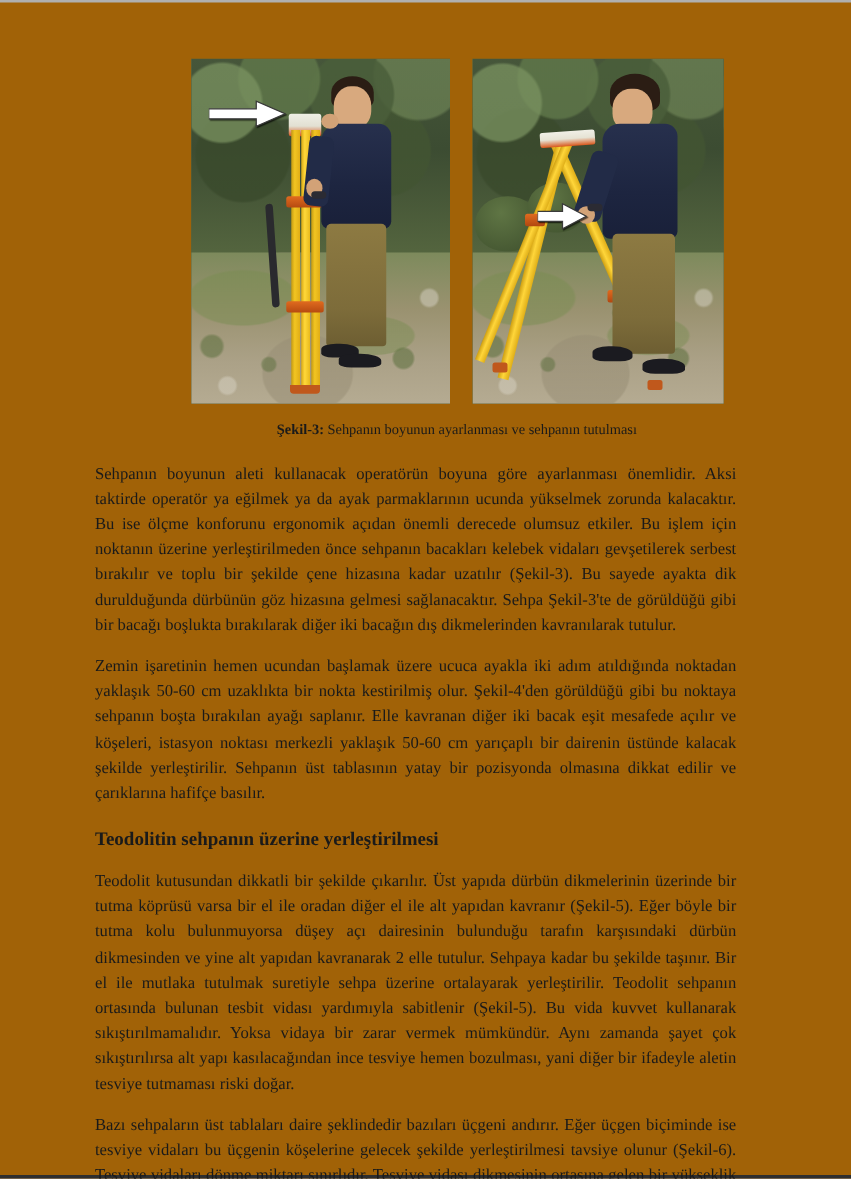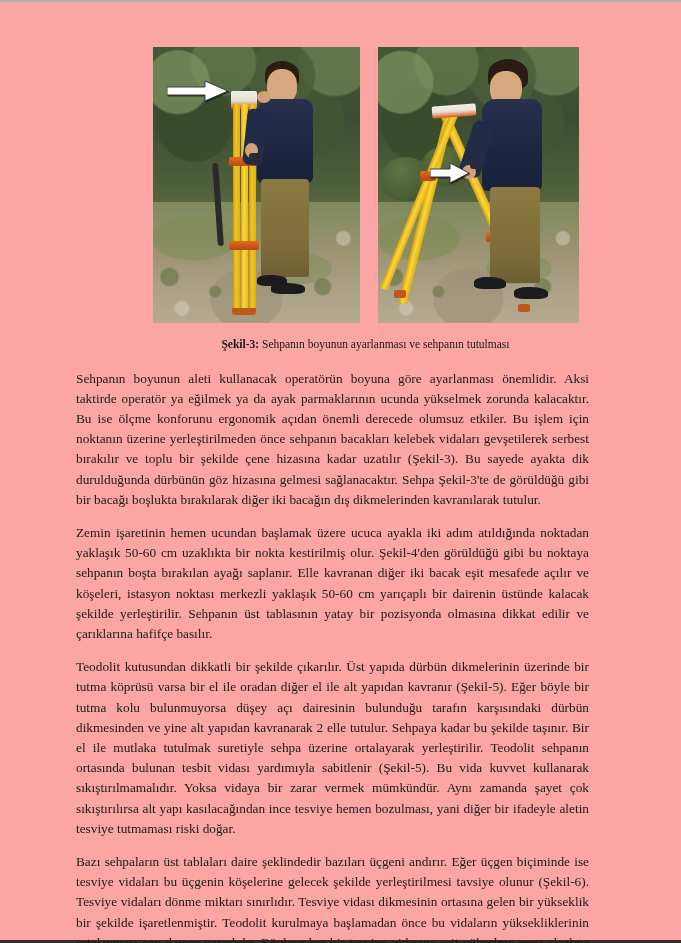--- a/index.html
+++ b/index.html
@@ -14,21 +14,21 @@
     font-family: "Liberation Serif", "DejaVu Serif", serif;
     color: #1a1a1a;
     overflow: hidden;
   }
 
   .page {
     position: absolute;
     left: 0; top: 0;
     width: 681px;
     height: 943px;
-    background: #fca5a5;
+    background: #a16207;
     box-sizing: border-box;
     border-top: 2px solid #b0b0b0;
     border-bottom: 3px solid #2e2e2e;
   }
 
   .content {
     position: absolute;
     left: 76px;
     top: 45px;
     width: 529px;
@@ -336,18 +336,19 @@
 
     <div class="caption">
       <b>Şekil-3:</b><span> Sehpanın boyunun ayarlanması ve sehpanın tutulması</span>
     </div>
 
     <div style="height:16px"></div>
 
     <p class="body">Sehpanın boyunun aleti kullanacak operatörün boyuna göre ayarlanması önemlidir. Aksi taktirde operatör ya eğilmek ya da ayak parmaklarının ucunda yükselmek zorunda kalacaktır. Bu ise ölçme konforunu ergonomik açıdan önemli derecede olumsuz etkiler. Bu işlem için noktanın üzerine yerleştirilmeden önce sehpanın bacakları kelebek vidaları gevşetilerek serbest bırakılır ve toplu bir şekilde çene hizasına kadar uzatılır (Şekil-3). Bu sayede ayakta dik durulduğunda dürbünün göz hizasına gelmesi sağlanacaktır. Sehpa Şekil-3'te de görüldüğü gibi bir bacağı boşlukta bırakılarak diğer iki bacağın dış dikmelerinden kavranılarak tutulur.</p>
     <p class="body">Zemin işaretinin hemen ucundan başlamak üzere ucuca ayakla iki adım atıldığında noktadan yaklaşık 50-60 cm uzaklıkta bir nokta kestirilmiş olur. Şekil-4'den görüldüğü gibi bu noktaya sehpanın boşta bırakılan ayağı saplanır. Elle kavranan diğer iki bacak eşit mesafede açılır ve köşeleri, istasyon noktası merkezli yaklaşık 50-60 cm yarıçaplı bir dairenin üstünde kalacak şekilde yerleştirilir. Sehpanın üst tablasının yatay bir pozisyonda olmasına dikkat edilir ve çarıklarına hafifçe basılır.</p>
 
+    <h2 class="section">Teodolitin sehpanın üzerine yerleştirilmesi</h2>
 
     <p class="body">Teodolit kutusundan dikkatli bir şekilde çıkarılır. Üst yapıda dürbün dikmelerinin üzerinde bir tutma köprüsü varsa bir el ile oradan diğer el ile alt yapıdan kavranır (Şekil-5). Eğer böyle bir tutma kolu bulunmuyorsa düşey açı dairesinin bulunduğu tarafın karşısındaki dürbün dikmesinden ve yine alt yapıdan kavranarak 2 elle tutulur. Sehpaya kadar bu şekilde taşınır. Bir el ile mutlaka tutulmak suretiyle sehpa üzerine ortalayarak yerleştirilir. Teodolit sehpanın ortasında bulunan tesbit vidası yardımıyla sabitlenir (Şekil-5). Bu vida kuvvet kullanarak sıkıştırılmamalıdır. Yoksa vidaya bir zarar vermek mümkündür. Aynı zamanda şayet çok sıkıştırılırsa alt yapı kasılacağından ince tesviye hemen bozulması, yani diğer bir ifadeyle aletin tesviye tutmaması riski doğar.</p>
     <p class="body">Bazı sehpaların üst tablaları daire şeklindedir bazıları üçgeni andırır. Eğer üçgen biçiminde ise tesviye vidaları bu üçgenin köşelerine gelecek şekilde yerleştirilmesi tavsiye olunur (Şekil-6). Tesviye vidaları dönme miktarı sınırlıdır. Tesviye vidası dikmesinin ortasına gelen bir yükseklik bir şekilde işaretlenmiştir. Teodolit kurulmaya başlamadan önce bu vidaların yüksekliklerinin ortalanması son derece yararlıdır. Böylece her bir tesviye vidasına eşit yükselme veya alçalma olanağı yaratılmış olur.</p>
 
   </div>
 </div>
 
 </body></html>

